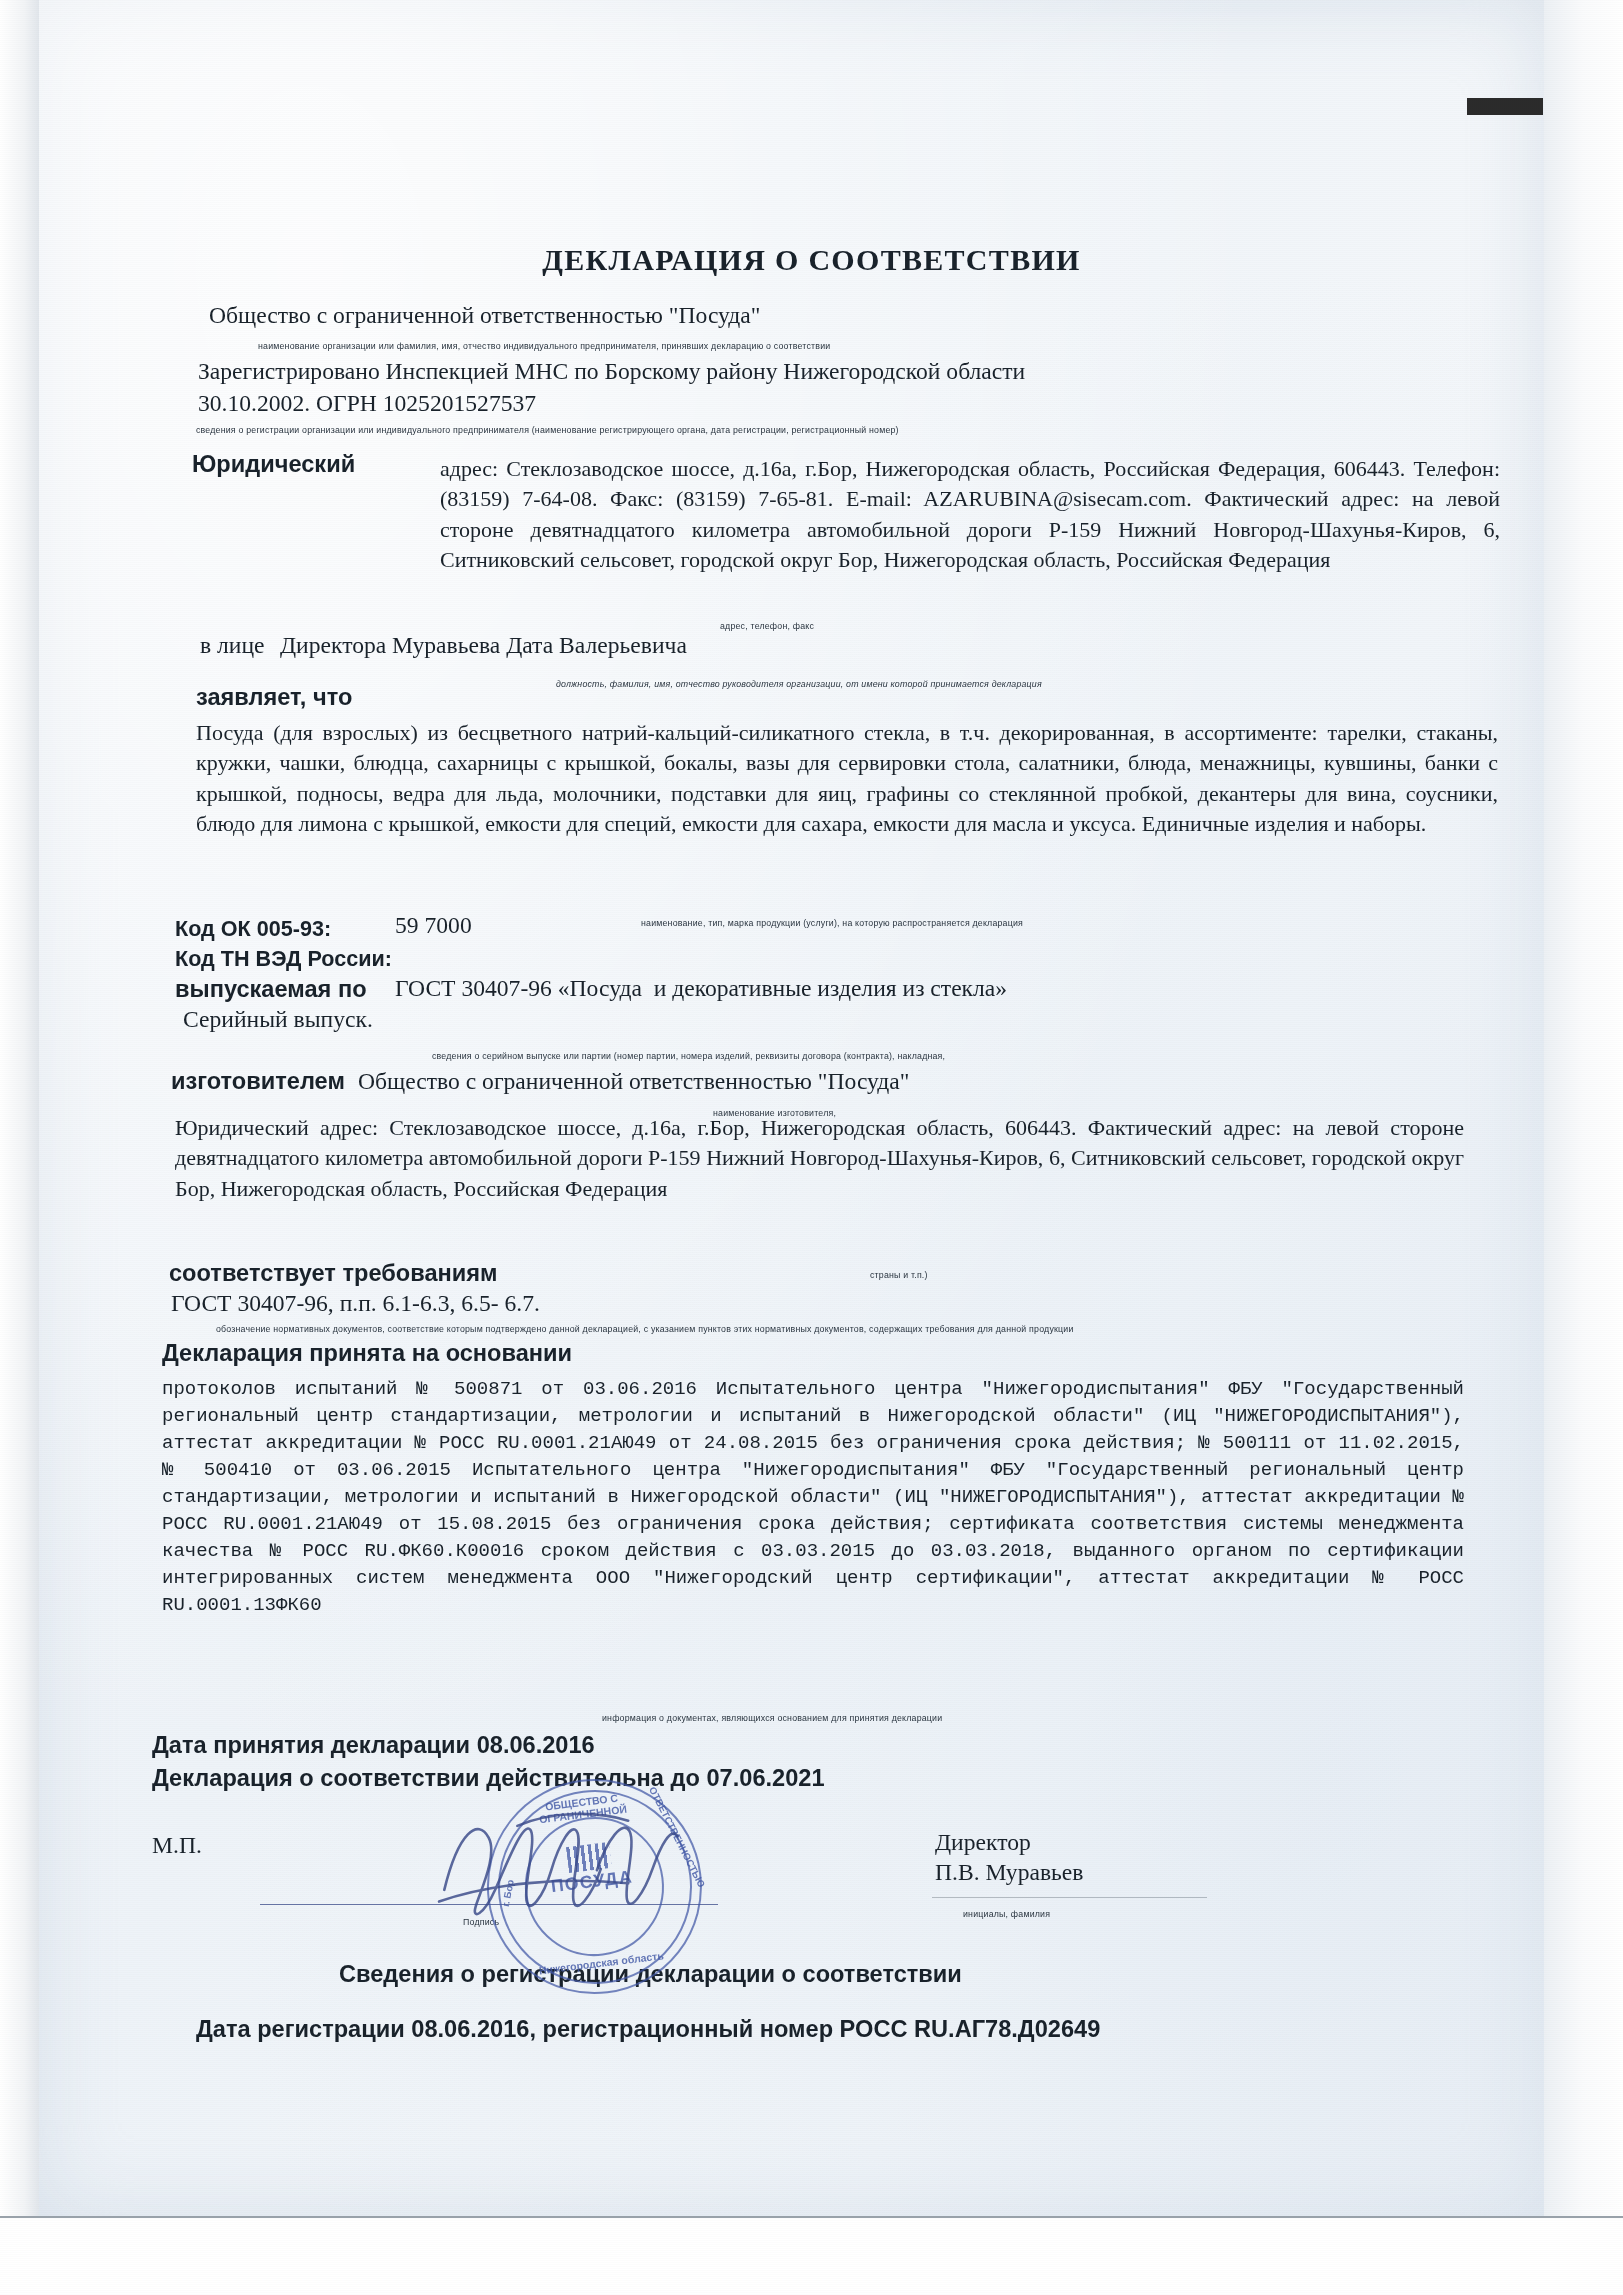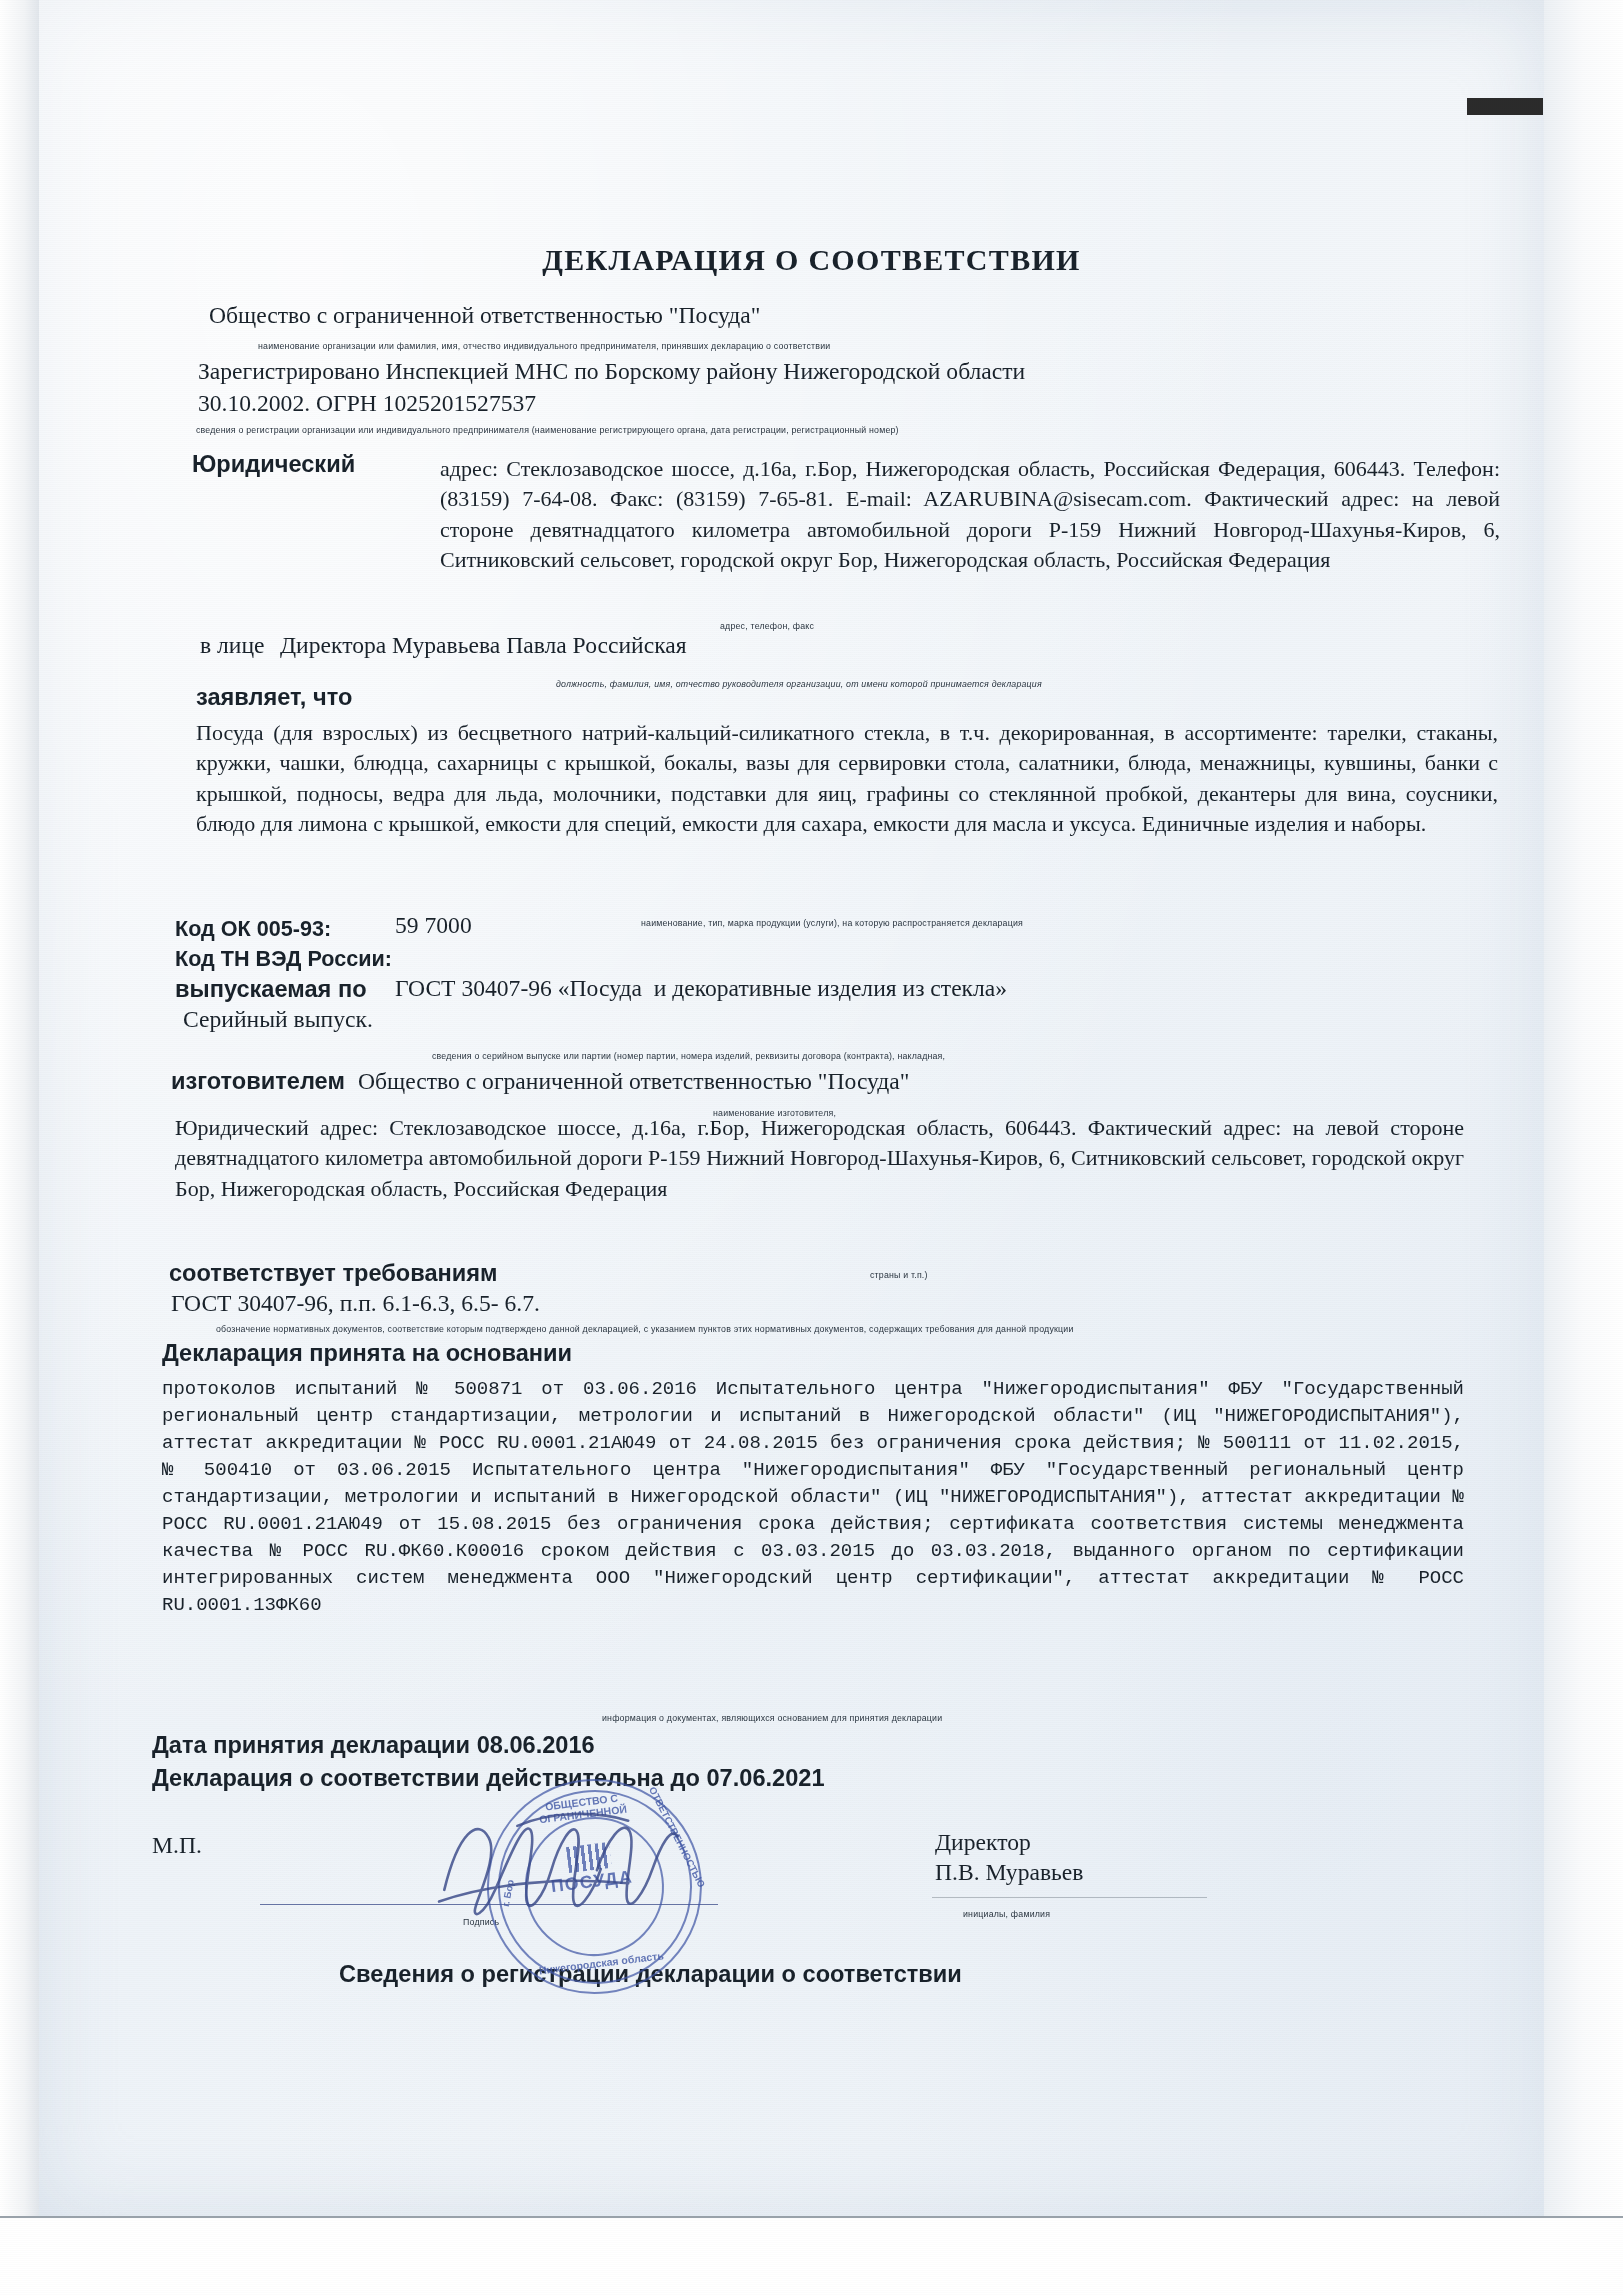--- a/index.html
+++ b/index.html
@@ -214,21 +214,21 @@
 
     <div class="t big" style="left:198px; top:358px;">Зарегистрировано Инспекцией МНС по Борскому району Нижегородской области</div>
     <div class="t big" style="left:198px; top:390px;">30.10.2002. ОГРН 1025201527537</div>
     <div class="t cap" style="left:196px; top:425px;">сведения о регистрации организации или индивидуального предпринимателя (наименование регистрирующего органа, дата регистрации, регистрационный номер)</div>
 
     <div class="t big bold" style="left:192px; top:451px;">Юридический</div>
     <div class="blk just" style="left:440px; top:454px; width:1060px;">адрес: Стеклозаводское шоссе, д.16а, г.Бор, Нижегородская область, Российская Федерация, 606443. Телефон: (83159) 7-64-08. Факс: (83159) 7-65-81. E-mail: AZARUBINA@sisecam.com. Фактический адрес: на левой стороне девятнадцатого километра автомобильной дороги Р-159 Нижний Новгород-Шахунья-Киров, 6, Ситниковский сельсовет, городской округ Бор, Нижегородская область, Российская Федерация</div>
     <div class="t cap" style="left:720px; top:621px;">адрес, телефон, факс</div>
 
     <div class="t big" style="left:200px; top:632px;">в лице</div>
-    <div class="t big" style="left:280px; top:632px;">Директора Муравьева Павла Российская</div>
+    <div class="t big" style="left:280px; top:632px;">Директора Муравьева Дата Валерьевича</div>
     <div class="t cap" style="left:556px; top:679px;font-style:italic;">должность, фамилия, имя, отчество руководителя организации, от имени которой принимается декларация</div>
 
     <div class="t big bold" style="left:196px; top:684px;">заявляет, что</div>
 
     <div class="blk just" style="left:196px; top:718px; width:1302px;">Посуда (для взрослых) из бесцветного натрий-кальций-силикатного стекла, в т.ч. декорированная, в ассортименте: тарелки, стаканы, кружки, чашки, блюдца, сахарницы с крышкой, бокалы, вазы для сервировки стола, салатники, блюда, менажницы, кувшины, банки с крышкой, подносы, ведра для льда, молочники, подставки для яиц, графины со стеклянной пробкой, декантеры для вина, соусники, блюдо для лимона с крышкой, емкости для специй, емкости для сахара, емкости для масла и уксуса. Единичные изделия и наборы.</div>
 
     <div class="t med bold" style="left:175px; top:916px;">Код ОК 005-93:</div>
     <div class="t big" style="left:395px; top:912px;">59 7000</div>
     <div class="t med bold" style="left:175px; top:946px;">Код ТН ВЭД России:</div>
     <div class="t cap" style="left:641px; top:918px;">наименование, тип, марка продукции (услуги), на которую распространяется декларация</div>
@@ -260,20 +260,21 @@
 
     <div class="sigline" style="left:260px; top:1904px; width:458px;"></div>
     <div class="t cap" style="left:451px; top:1917px;padding-left:12px;">Подпись</div>
 
     <div class="t big" style="left:935px; top:1829px;">Директор</div>
     <div class="t big" style="left:935px; top:1859px;">П.В. Муравьев</div>
     <div class="rule" style="left:932px; top:1897px; width:275px; opacity:.3;"></div>
     <div class="t cap" style="left:963px; top:1909px;">инициалы, фамилия</div>
 
     <div class="t big bold" style="left:339px; top:1961px;">Сведения о регистрации декларации о соответствии</div>
+    <div class="t big bold" style="left:196px; top:2016px;">Дата регистрации 08.06.2016, регистрационный номер РОСС RU.АГ78.Д02649</div>
 
     <div class="stamp">
       <div class="ring r1"></div>
       <div class="ring r2"></div>
       <div class="ring r3"></div>
       <div class="stamp-bars"></div>
       <div class="stxt stamp-center">ПОСУДА</div>
       <div class="stxt stamp-top">ОБЩЕСТВО С ОГРАНИЧЕННОЙ</div>
       <div class="stxt stamp-bottom">Нижегородская область</div>
       <div class="stxt stamp-right">ОТВЕТСТВЕННОСТЬЮ</div>

